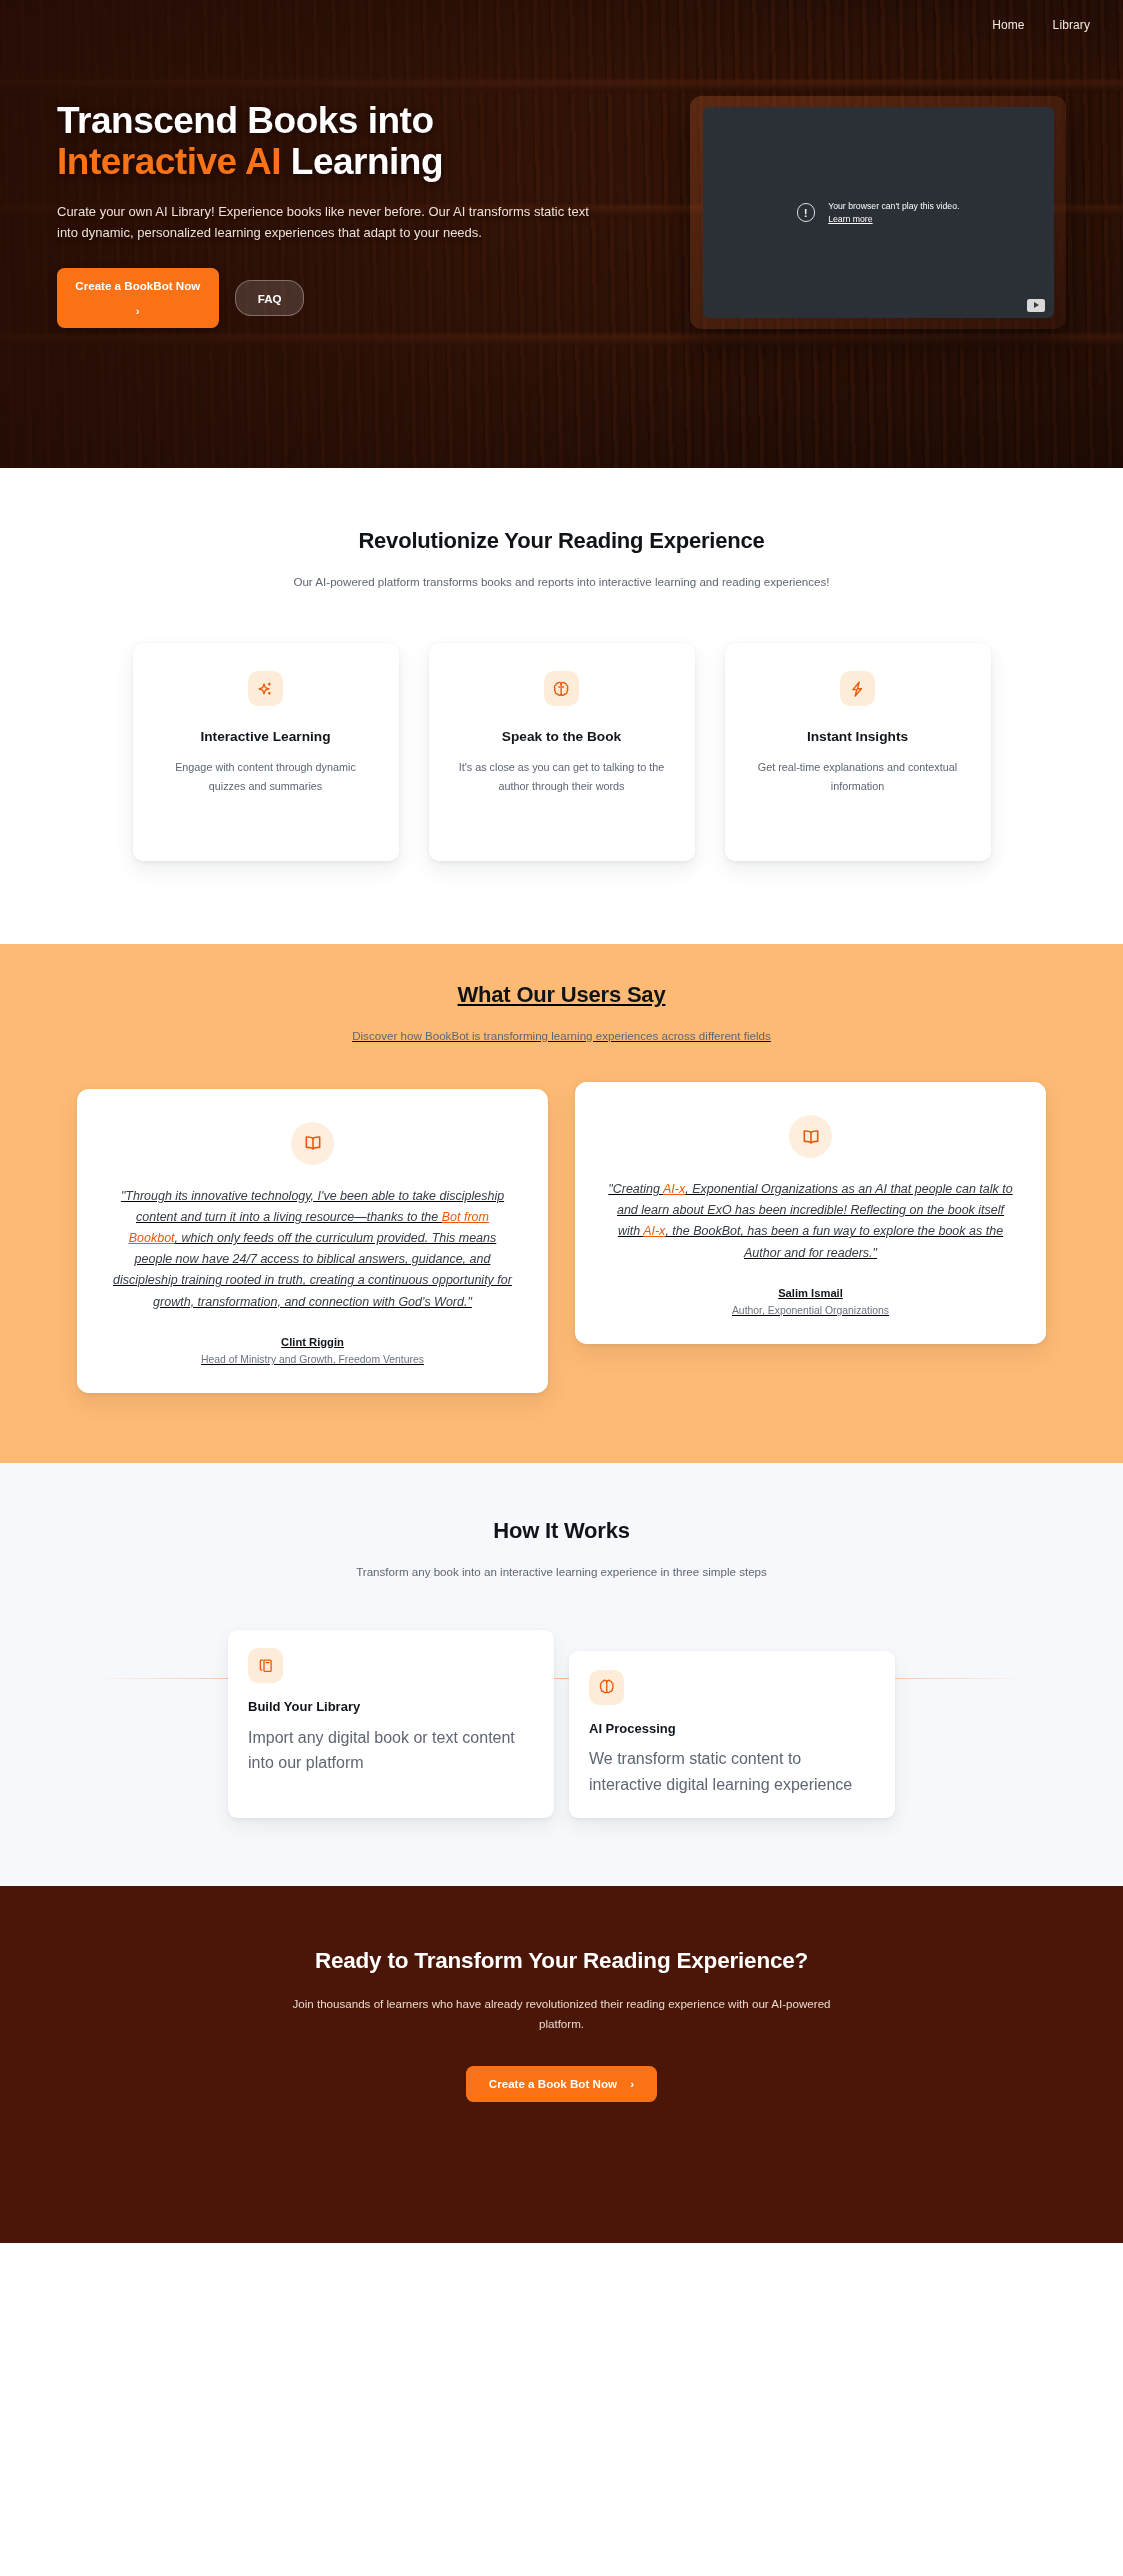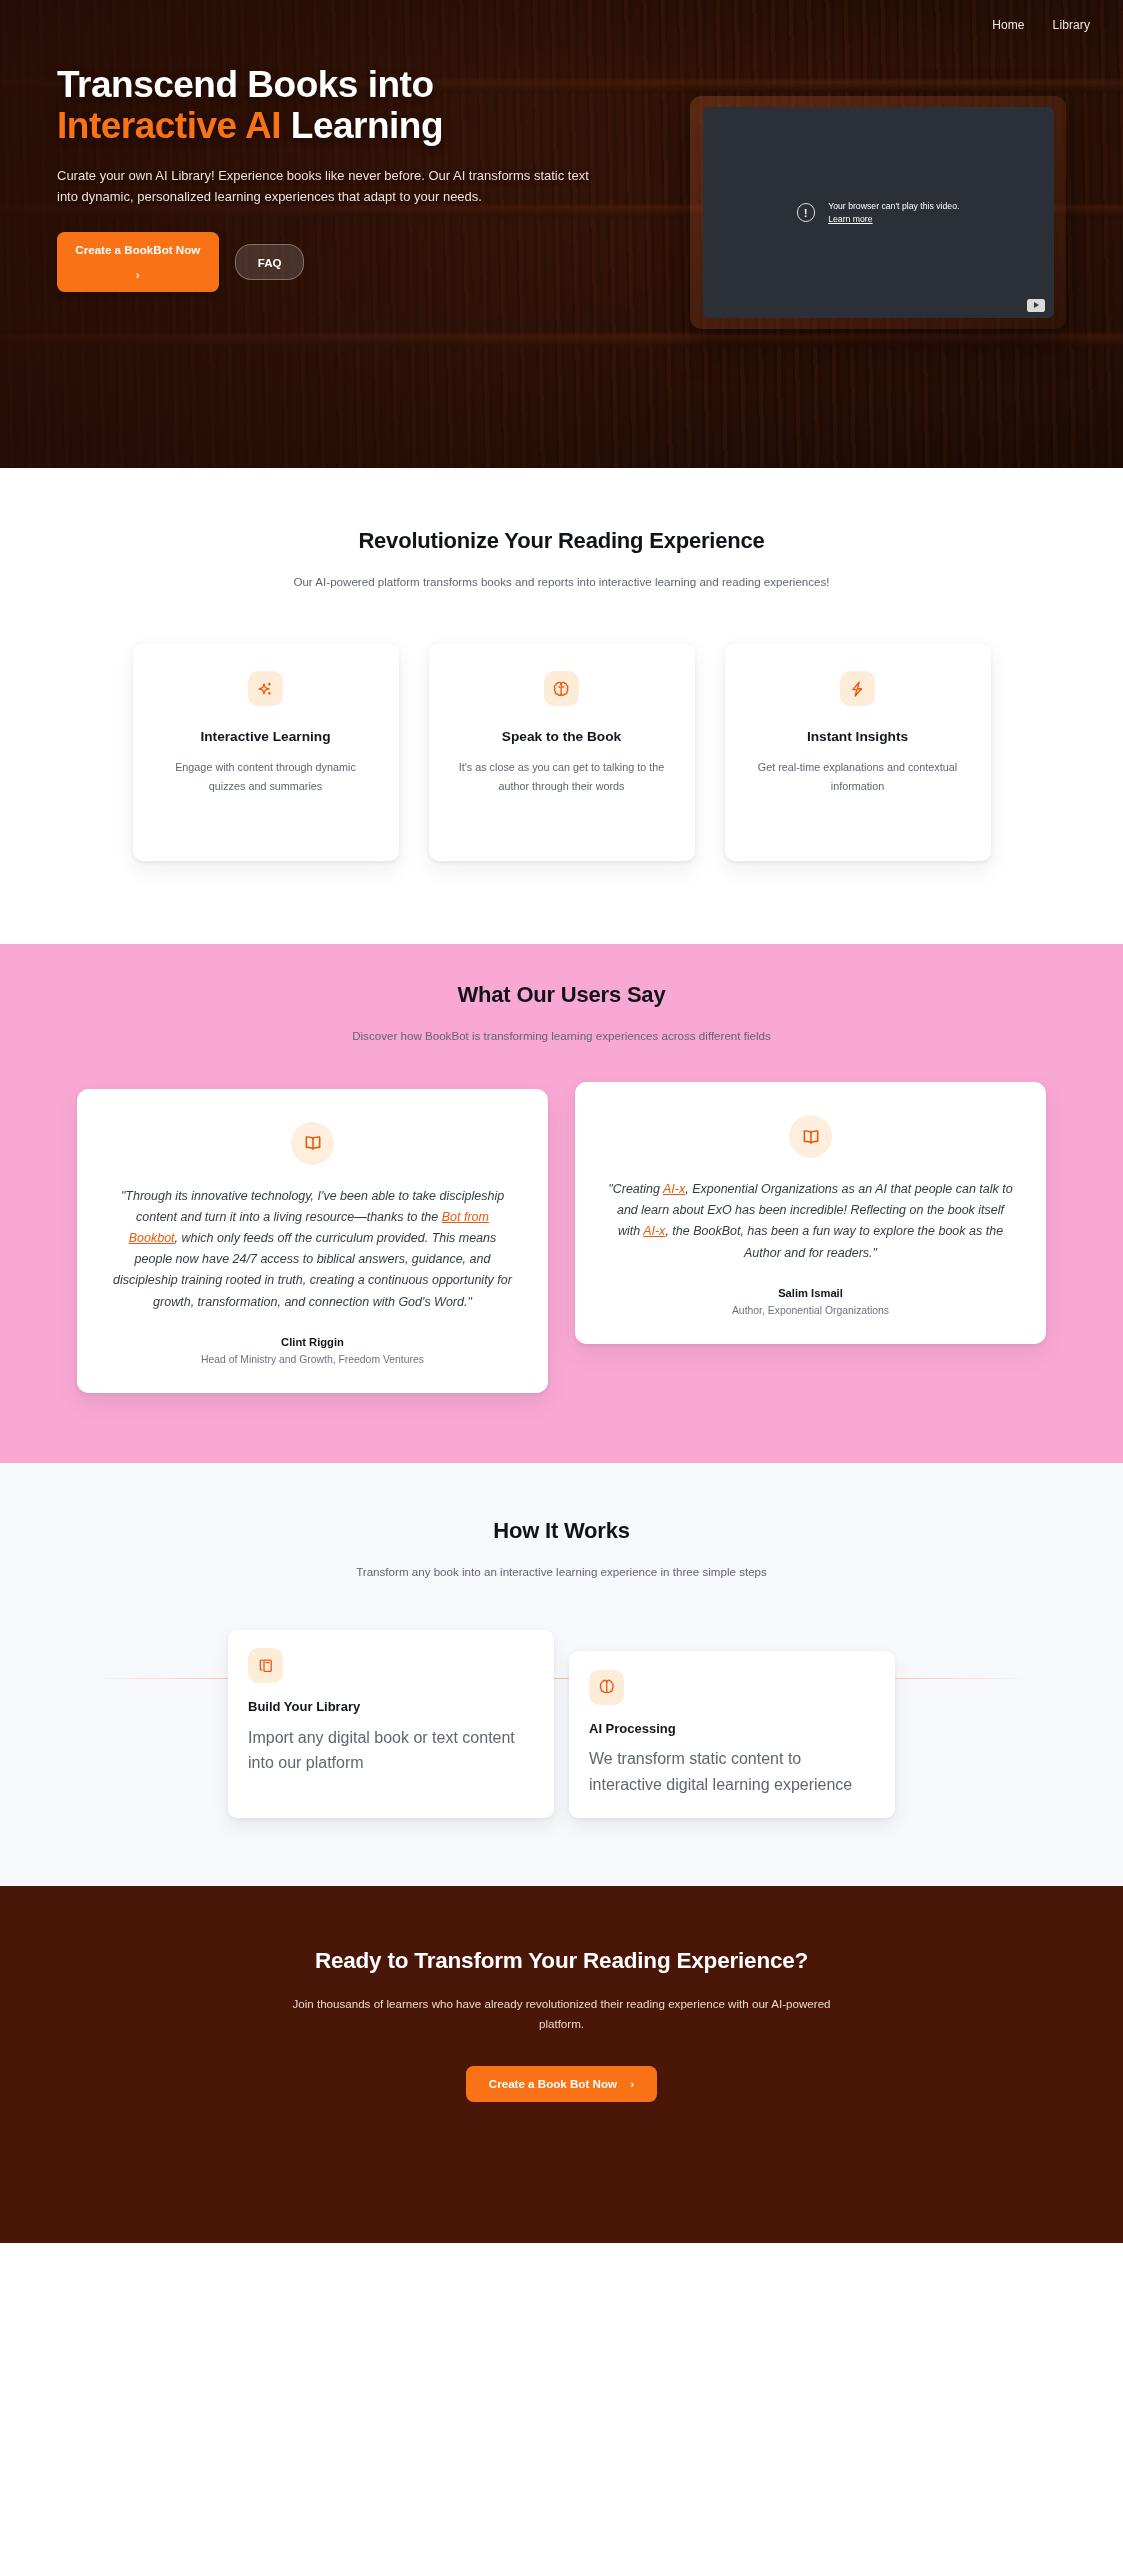--- a/index.html
+++ b/index.html
@@ -69,21 +69,21 @@
     color: #f4e9e3; font-size: 12px; text-decoration: none;
     letter-spacing: 0.1px;
   }
 
   .hero-inner {
     position: relative; z-index: 5;
     width: 1123px; height: 100%;
     padding: 0 57px;
     display: flex; align-items: flex-start;
   }
-  .hero-left { width: 582px; padding-top: 64px; }
+  .hero-left { width: 582px; padding-top: 100px; }
   .hero-title {
     font-size: 37px; line-height: 1.12; font-weight: bold;
     color: #ffffff; letter-spacing: -0.5px;
     text-shadow: 0 1.7px 8.3px rgba(0,0,0,.55);
   }
   .hero-title .accent { color: #f97316; }
   .hero-sub {
     margin-top: 18.3px;
     width: 549px;
     font-size: 13px; line-height: 1.62; color: #efe0d8;
@@ -176,21 +176,21 @@
   .fcard-title {
     margin-top: 22.5px; font-size: 13.7px; font-weight: bold; color: #11161c;
     text-align: center;
   }
   .fcard-desc {
     margin-top: 14px; font-size: 10.8px; line-height: 1.72; color: #5e6672;
     text-align: center;
   }
 
   
-  .sec-testimonials { background: #f9a8d4; padding: 38px 0 70px; }
+  .sec-testimonials { background: #fdba74; padding: 38px 0 70px; text-decoration: underline; }
   .tcards {
     display: flex; justify-content: center; gap: 27px;
     margin-top: 43px; align-items: flex-start;
   }
   .tcard {
     width: 471px;
     background: #fff; border-radius: 11.6px;
     box-shadow: 0 1.7px 4.2px rgba(16,24,40,.06), 0 10px 25px rgba(16,24,40,.08);
     padding: 33px 33px 28px;
     display: flex; flex-direction: column; align-items: center;

